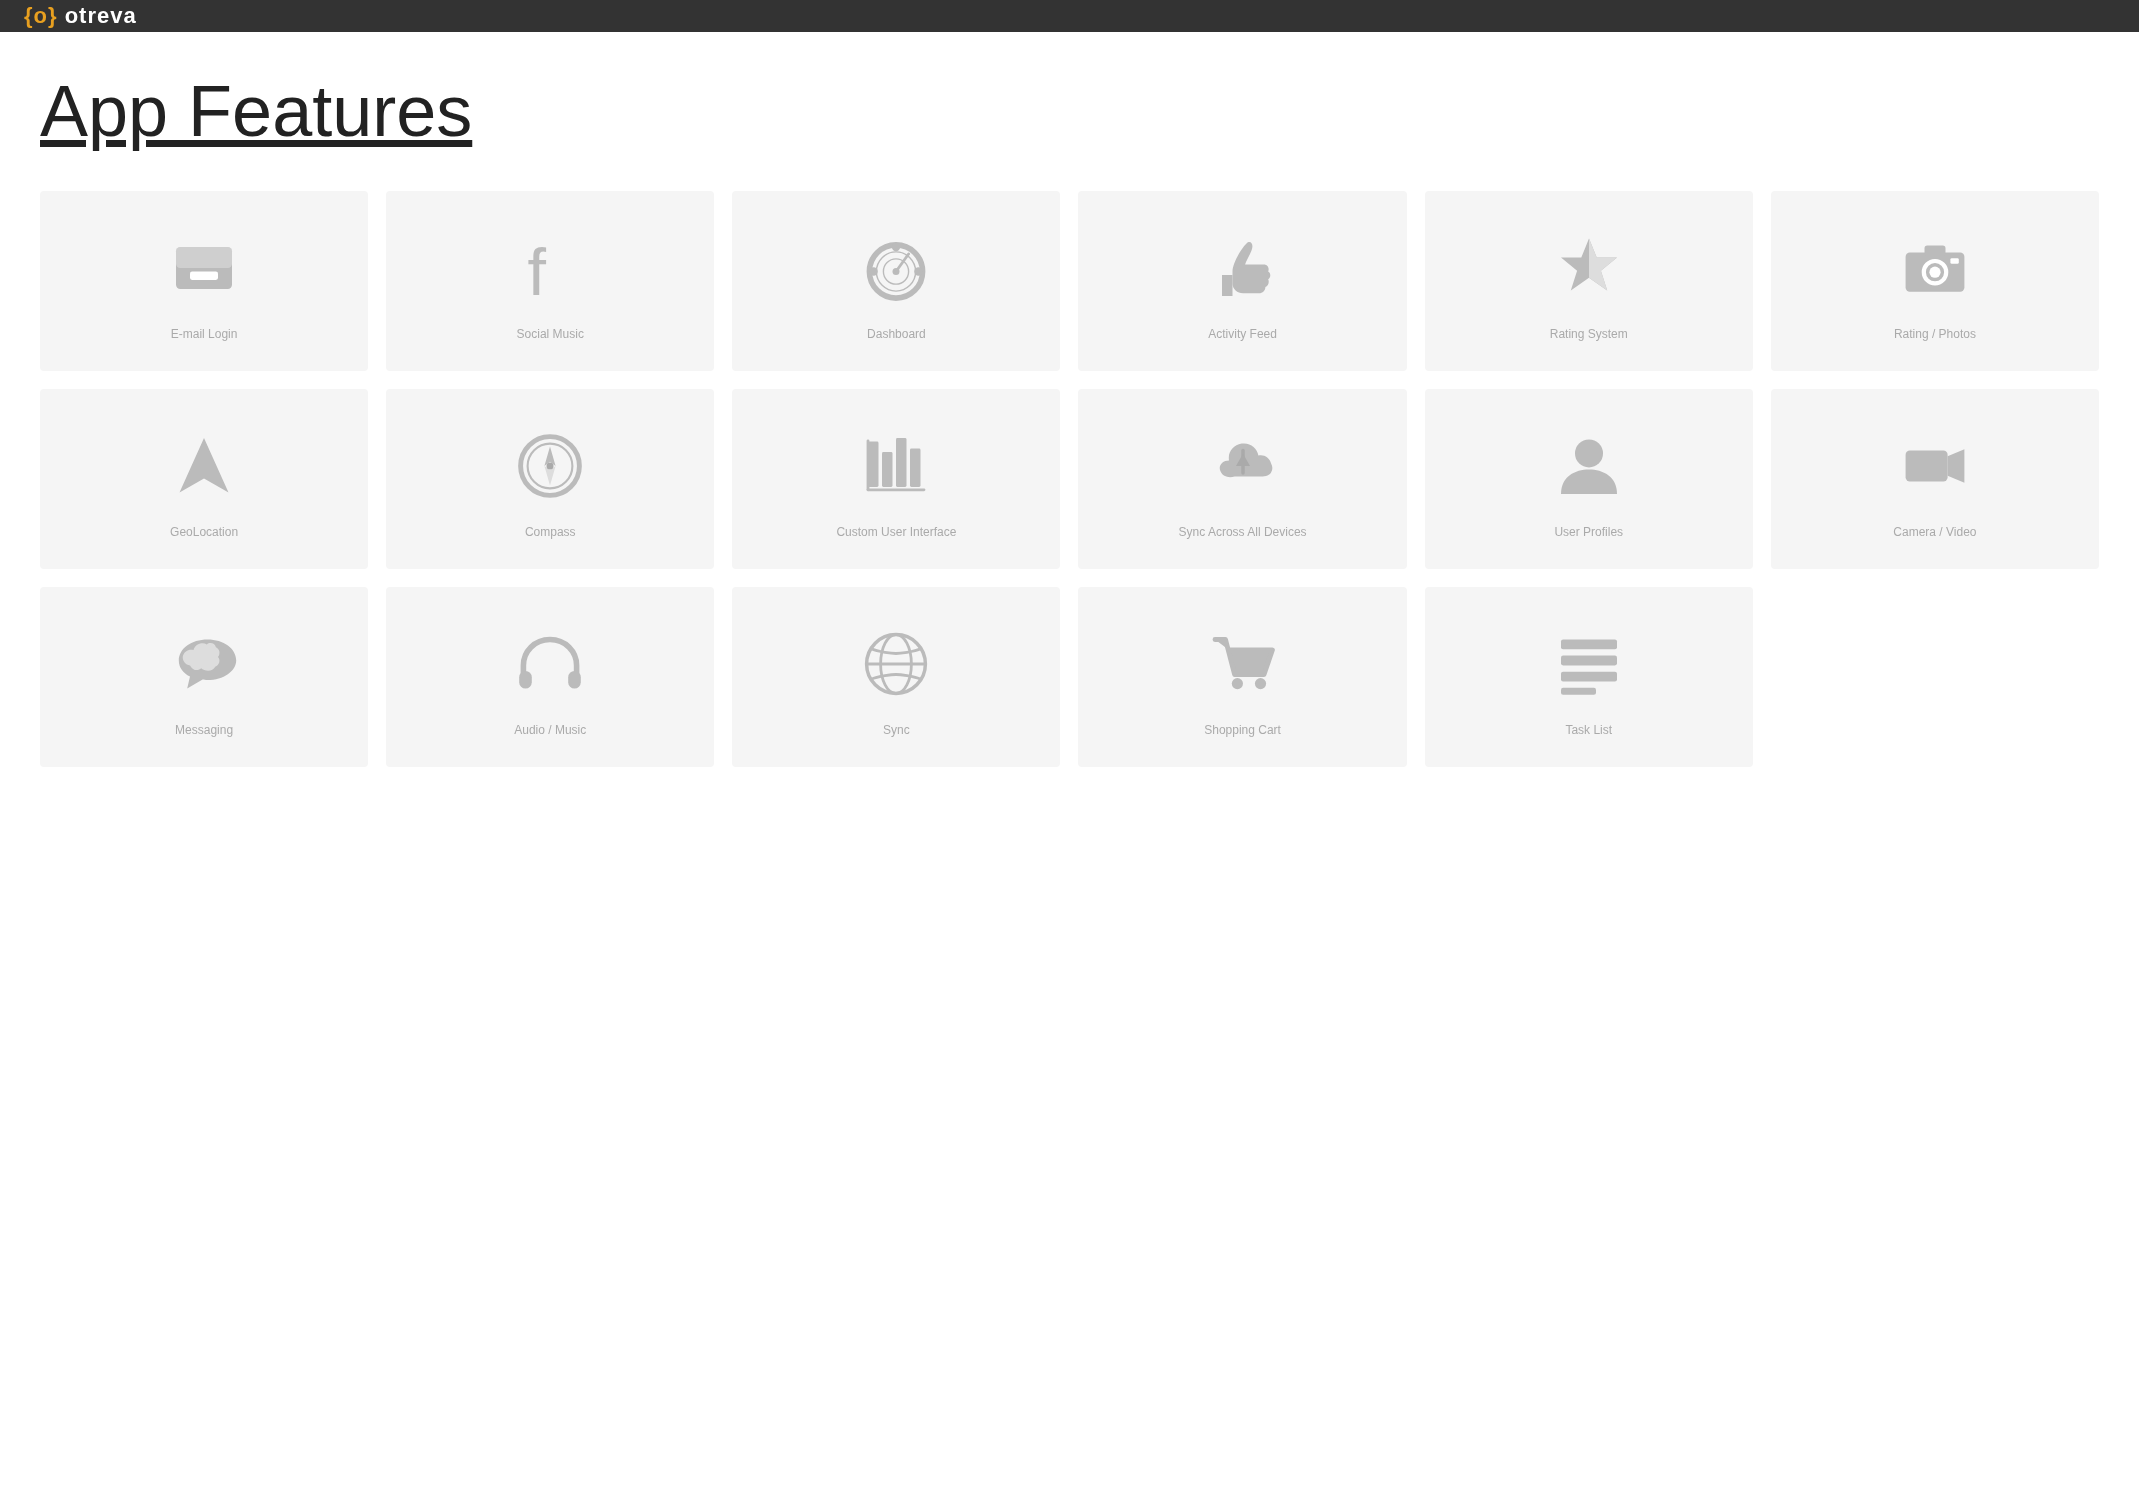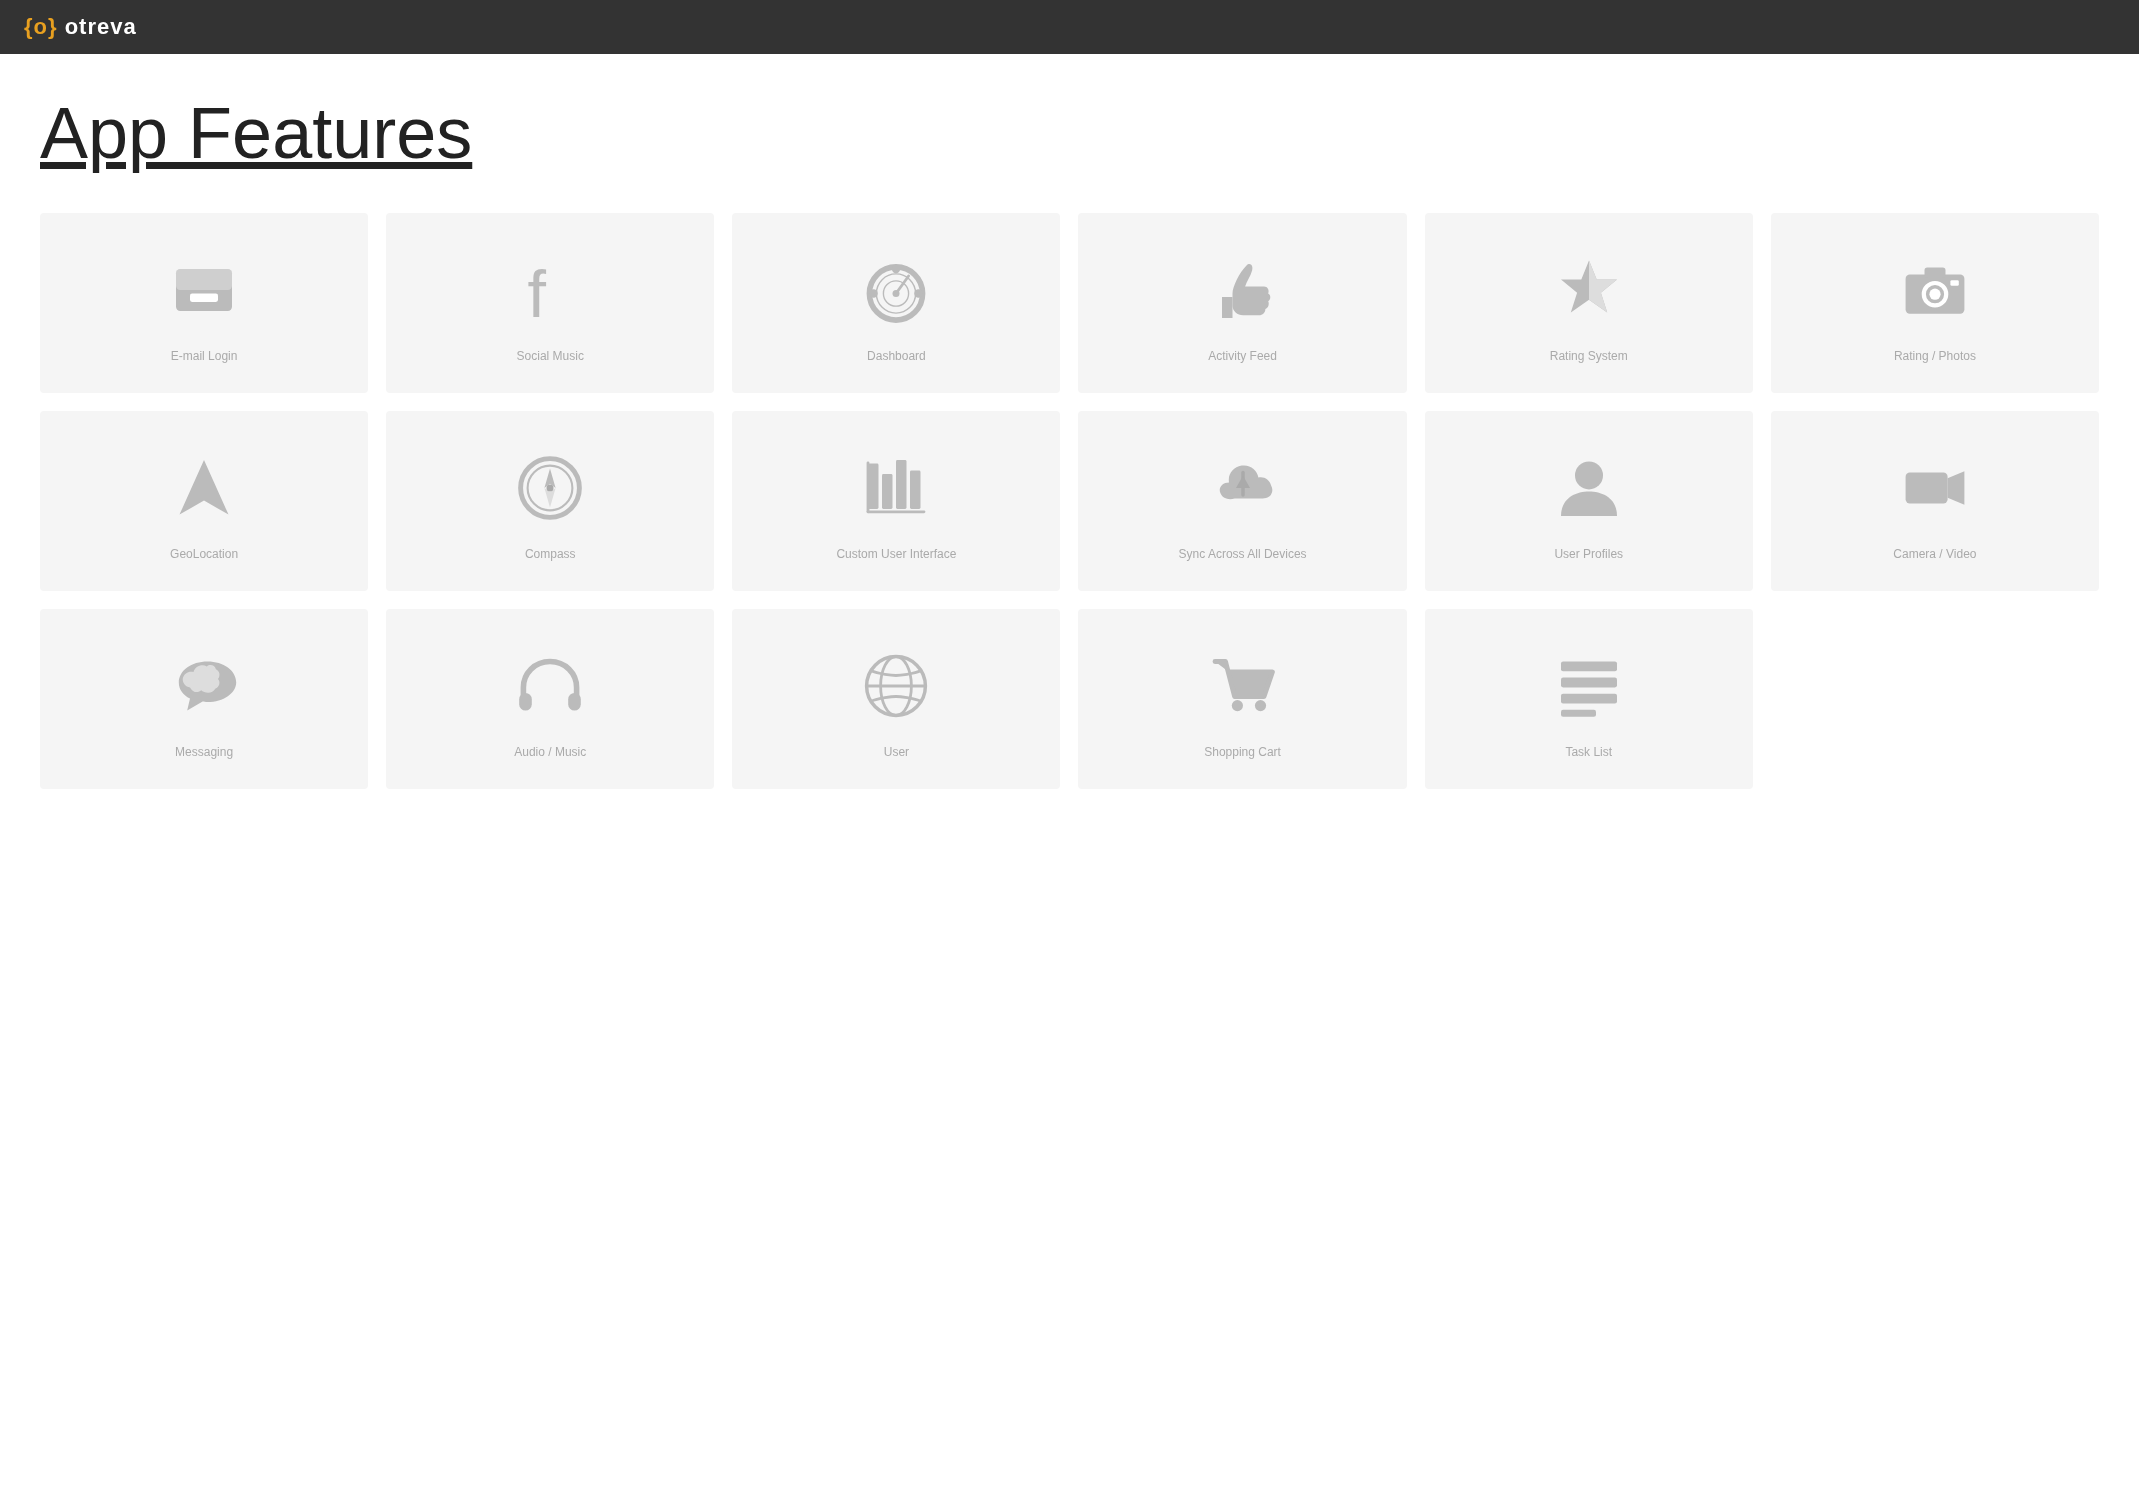--- a/index.html
+++ b/index.html
@@ -1,21 +1,21 @@
 <!DOCTYPE html>
 <html><head>
   <meta charset="utf-8">
   <style>
     * { box-sizing: border-box; margin: 0; padding: 0; }
     body { font-family: Arial, Helvetica, sans-serif; background: #fff; }
 
     
     .navbar {
       background: #333;
-      padding: 14px 24px;
+      padding: 3px 24px;
       display: flex;
       align-items: center;
     }
     .navbar-brand {
       color: #fff;
       font-size: 22px;
       font-weight: bold;
       letter-spacing: 1px;
     }
     .navbar-brand span.brace { color: #e8a020; }
@@ -235,21 +235,21 @@
       <div class="feature-card">
         <div class="feature-icon">
           <svg viewBox="0 0 100 100" xmlns="http://www.w3.org/2000/svg">
       <circle cx="50" cy="50" r="42" fill="none" stroke="#bbb" stroke-width="5"></circle>
       <ellipse cx="50" cy="50" rx="22" ry="42" fill="none" stroke="#bbb" stroke-width="4"></ellipse>
       <line x1="8" y1="50" x2="92" y2="50" stroke="#bbb" stroke-width="4"></line>
       <path d="M14 28 C25 33 45 35 50 35 C55 35 75 33 86 28" fill="none" stroke="#bbb" stroke-width="4"></path>
       <path d="M14 72 C25 67 45 65 50 65 C55 65 75 67 86 72" fill="none" stroke="#bbb" stroke-width="4"></path>
     </svg>
         </div>
-        <div class="feature-label">User</div>
+        <div class="feature-label">Sync</div>
       </div>
       <div class="feature-card">
         <div class="feature-icon">
           <svg viewBox="0 0 100 100" xmlns="http://www.w3.org/2000/svg">
       <path d="M10 15 L25 15 L38 65 L80 65 L92 30 L30 30"></path>
       <path d="M10 15 L25 15 L38 65 L80 65 L92 30 L30 30" fill="none" stroke="#bbb" stroke-width="7" stroke-linecap="round" stroke-linejoin="round"></path>
       <circle cx="42" cy="78" r="8"></circle>
       <circle cx="75" cy="78" r="8"></circle>
     </svg>
         </div>

